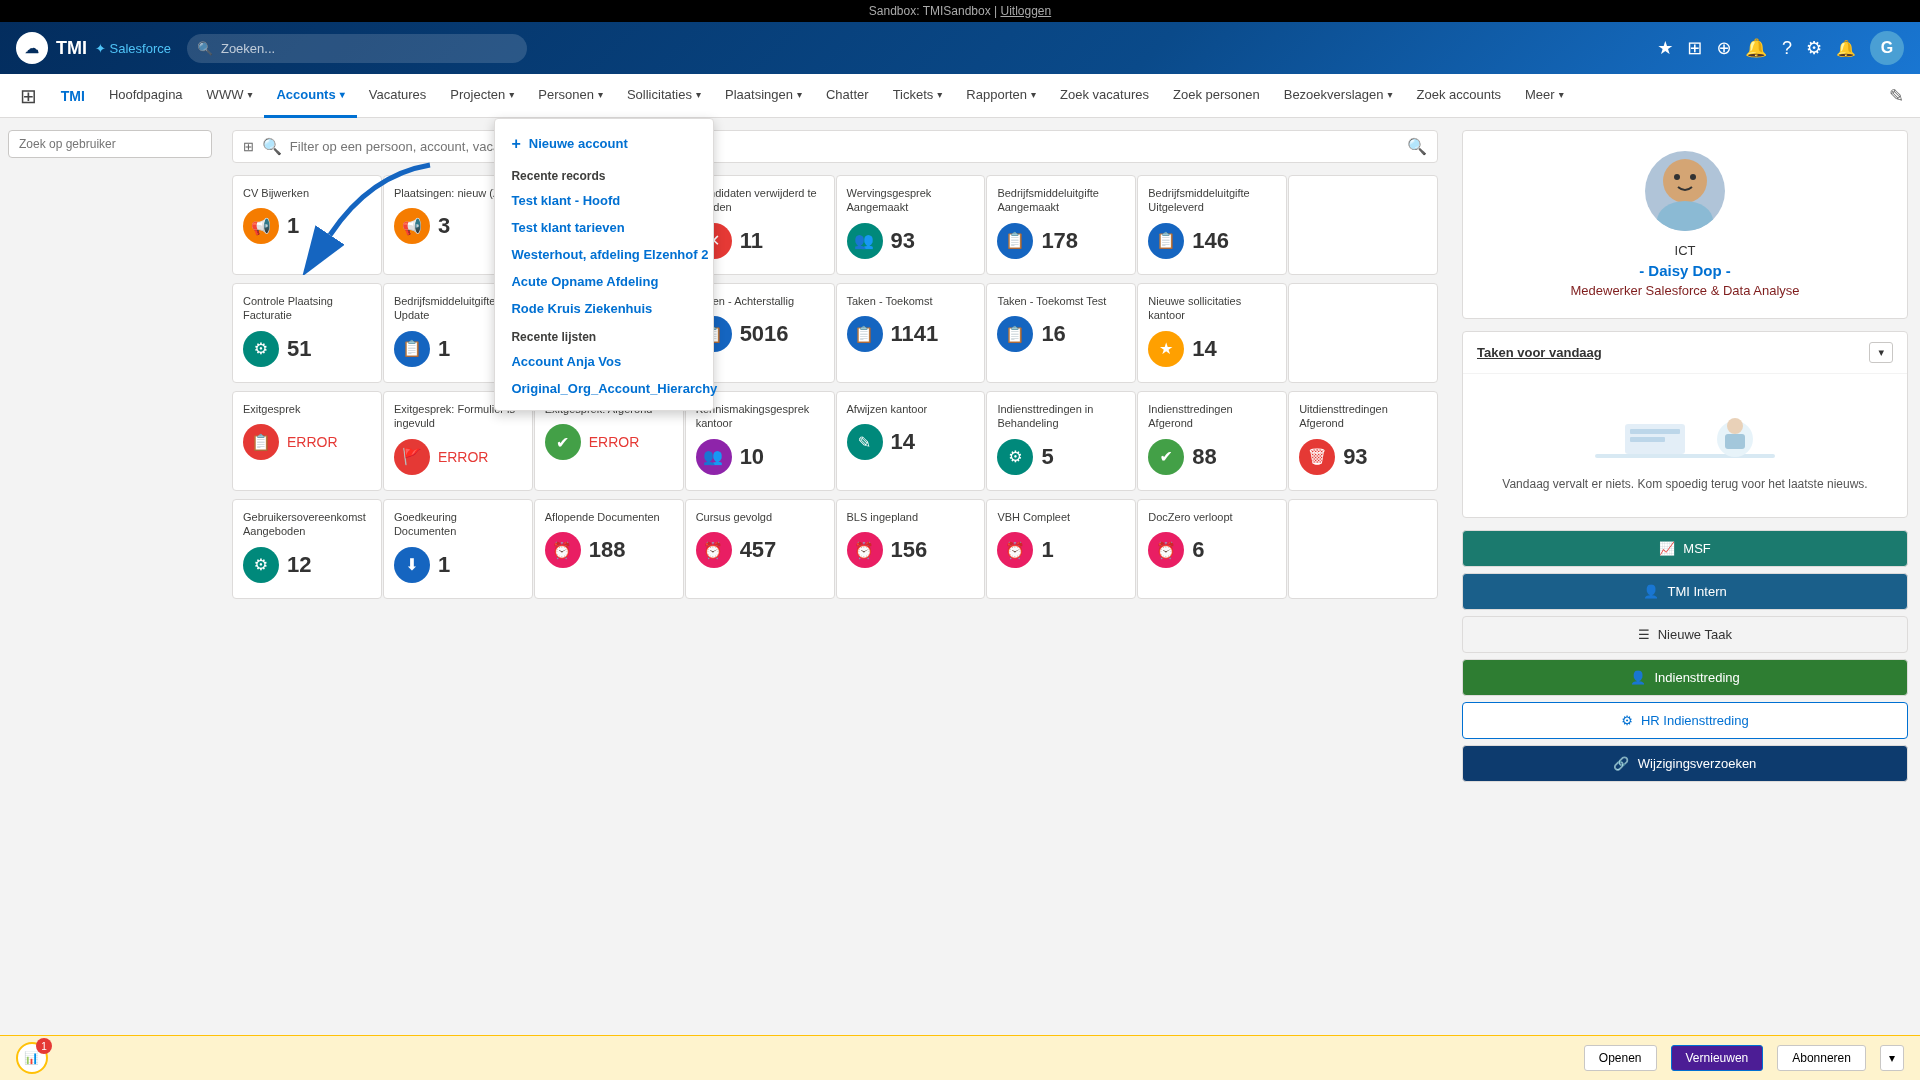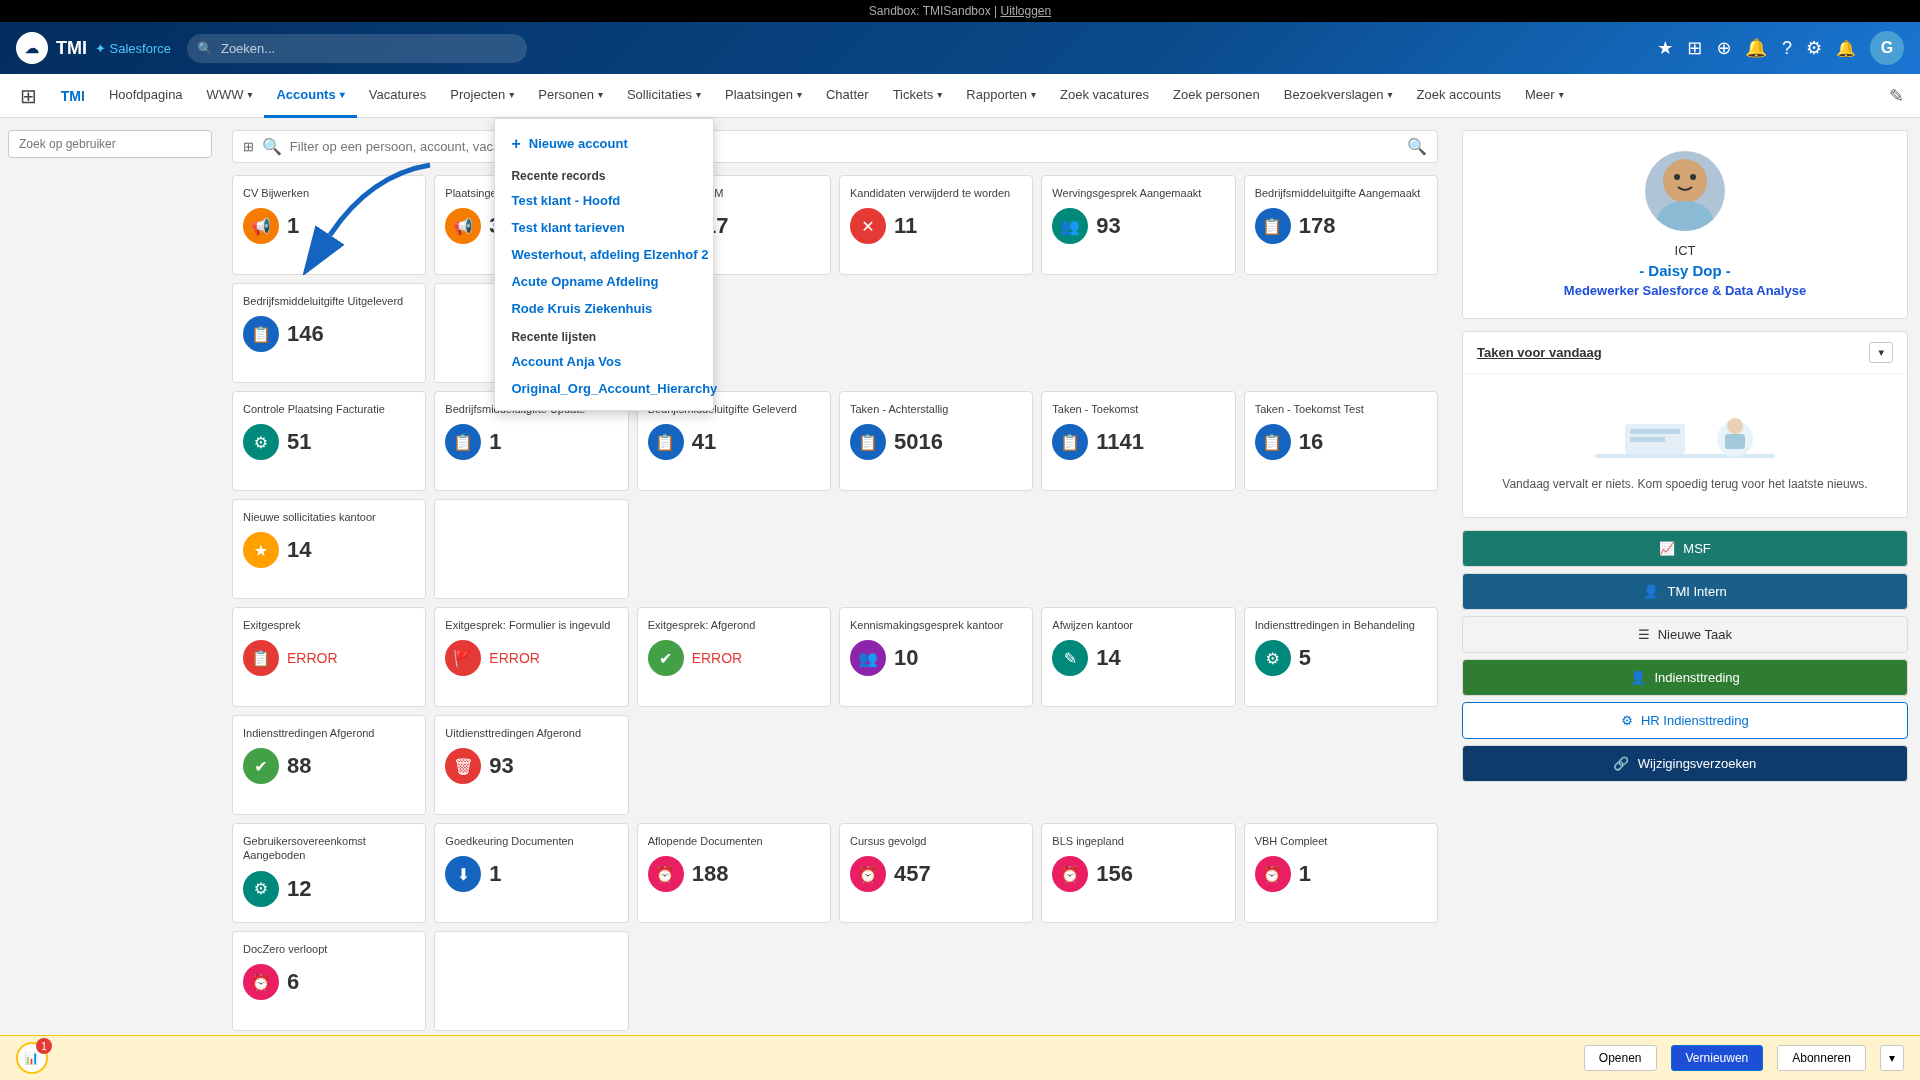--- a/index.html
+++ b/index.html
@@ -228,22 +228,22 @@
       flex: 1;
       border: none;
       outline: none;
       font-size: 13px;
       color: #555;
     }
 
     
     .kpi-grid {
       display: grid;
-      grid-template-columns: repeat(6, 1fr);
-      gap: 8px;
+      grid-template-columns: repeat(8, 1fr);
+      gap: 1px;
       margin-bottom: 8px;
     }
     .kpi-card {
       background: #fff;
       border: 1px solid #dddbda;
       border-radius: 4px;
       padding: 10px;
       display: flex;
       flex-direction: column;
       gap: 8px;
@@ -308,21 +308,21 @@
       border-radius: 50%;
       background: #b0c4d8;
       margin: 0 auto 12px;
       overflow: hidden;
       display: flex;
       align-items: flex-end;
       justify-content: center;
     }
     .profile-dept { font-size: 13px; color: #333; margin-bottom: 4px; }
     .profile-name { font-size: 15px; color: #0070d2; font-weight: bold; margin-bottom: 4px; }
-    .profile-role { font-size: 13px; color: #1d4ed8; font-weight: 700; }
+    .profile-role { font-size: 13px; color: #7f1d1d; font-weight: 400; }
 
     
     .tasks-panel {
       background: #fff;
       border: 1px solid #dddbda;
       border-radius: 4px;
       margin-bottom: 12px;
     }
     .tasks-header {
       display: flex;
@@ -429,21 +429,21 @@
       border-radius: 8px;
     }
     .bottom-btn {
       padding: 5px 14px;
       border: 1px solid #c9c7c5;
       border-radius: 3px;
       background: #fff;
       cursor: pointer;
       font-size: 12px;
     }
-    .bottom-btn.primary { background: #1d4ed8; color: #fff; border-color: #0070d2; }
+    .bottom-btn.primary { background: #4c1d95; color: #fff; border-color: #0070d2; }
     .bottom-btn.dropdown { padding: 5px 8px; }
   </style>
 </head>
 <body>
 
 <div class="sandbox-bar">
   <span>Sandbox: TMISandbox |</span>
   <a href="#">Uitloggen</a>
 </div>
 

